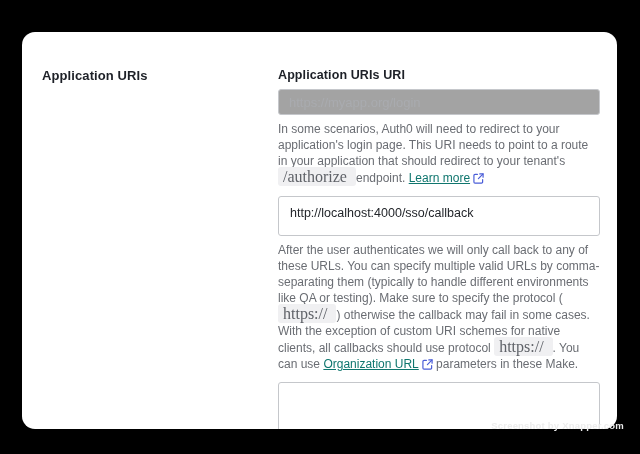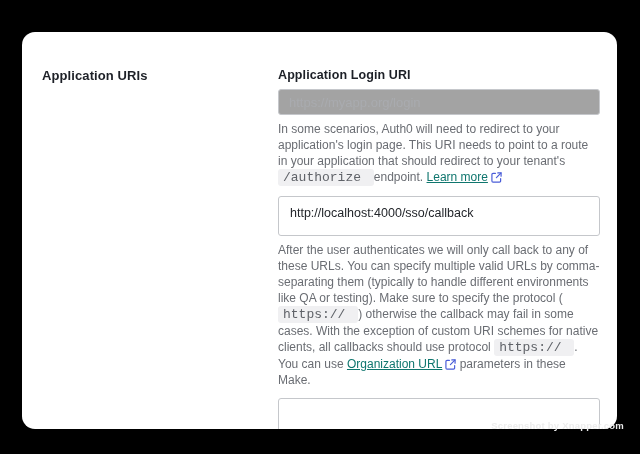--- a/index.html
+++ b/index.html
@@ -47,22 +47,22 @@
     font-family:"Liberation Sans", sans-serif;
     resize:none;outline:none;background:#fff;line-height:15px;
   }
   .ta-callback{height:40px;}
   .ta-logout{height:54px;}
   .help{
     font-size:12px;line-height:16px;color:#6a6d73;
     margin:6px 0 0 0;
   }
   .code-chip{
-    font-family:Liberation Mono, monospace;
-    font-size:13px;color:#5f6268;
+    font-family:Liberation Serif, serif;
+    font-size:16px;color:#5f6268;
     background:#f0f0f2;border-radius:3px;
     padding:1px 5px;white-space:nowrap;
   }
   .help-link{
     color:#0f766e;text-decoration:underline;cursor:pointer;
   }
   .ext-icon{color:#4a5dd8;display:inline-block;}
   .ext-icon svg{vertical-align:-2px;margin-left:3px;}
   .watermark{
     position:absolute;right:16px;top:420px;
@@ -73,21 +73,21 @@
 <body>
 
 <div class="card">
   <div class="left-col">
     <h3 class="section-title">Application URIs</h3>
   </div>
 
   <div class="right-col">
 
     <div class="field-group">
-      <label class="field-label">Application Login URI</label>
+      <label class="field-label">Application URIs URI</label>
       <input class="text-input" type="text" placeholder="https://myapp.org/login" style="">
       <p class="help"><span>In some scenarios, Auth0 will need to redirect to your application's login page. This URI needs to point to a route in your application that should redirect to your tenant's </span><span class="code-chip"> /authorize </span><span> endpoint. </span><a class="help-link" href="#">Learn more</a><span class="ext-icon"><svg width="11" height="11" viewBox="0 0 12 12" fill="none" stroke="currentColor" stroke-width="1.3" stroke-linecap="round" stroke-linejoin="round">
               <path d="M10.5 7.2v2.6a1.2 1.2 0 0 1-1.2 1.2H2.2A1.2 1.2 0 0 1 1 9.8V2.7a1.2 1.2 0 0 1 1.2-1.2h2.6"></path>
               <path d="M7.4 1h3.6v3.6"></path>
               <path d="M11 1 5.9 6.1"></path>
             </svg></span></p>
     </div>
 
     <div class="field-group">
       <textarea class="text-area ta-callback" style="">http://localhost:4000/sso/callback</textarea>

